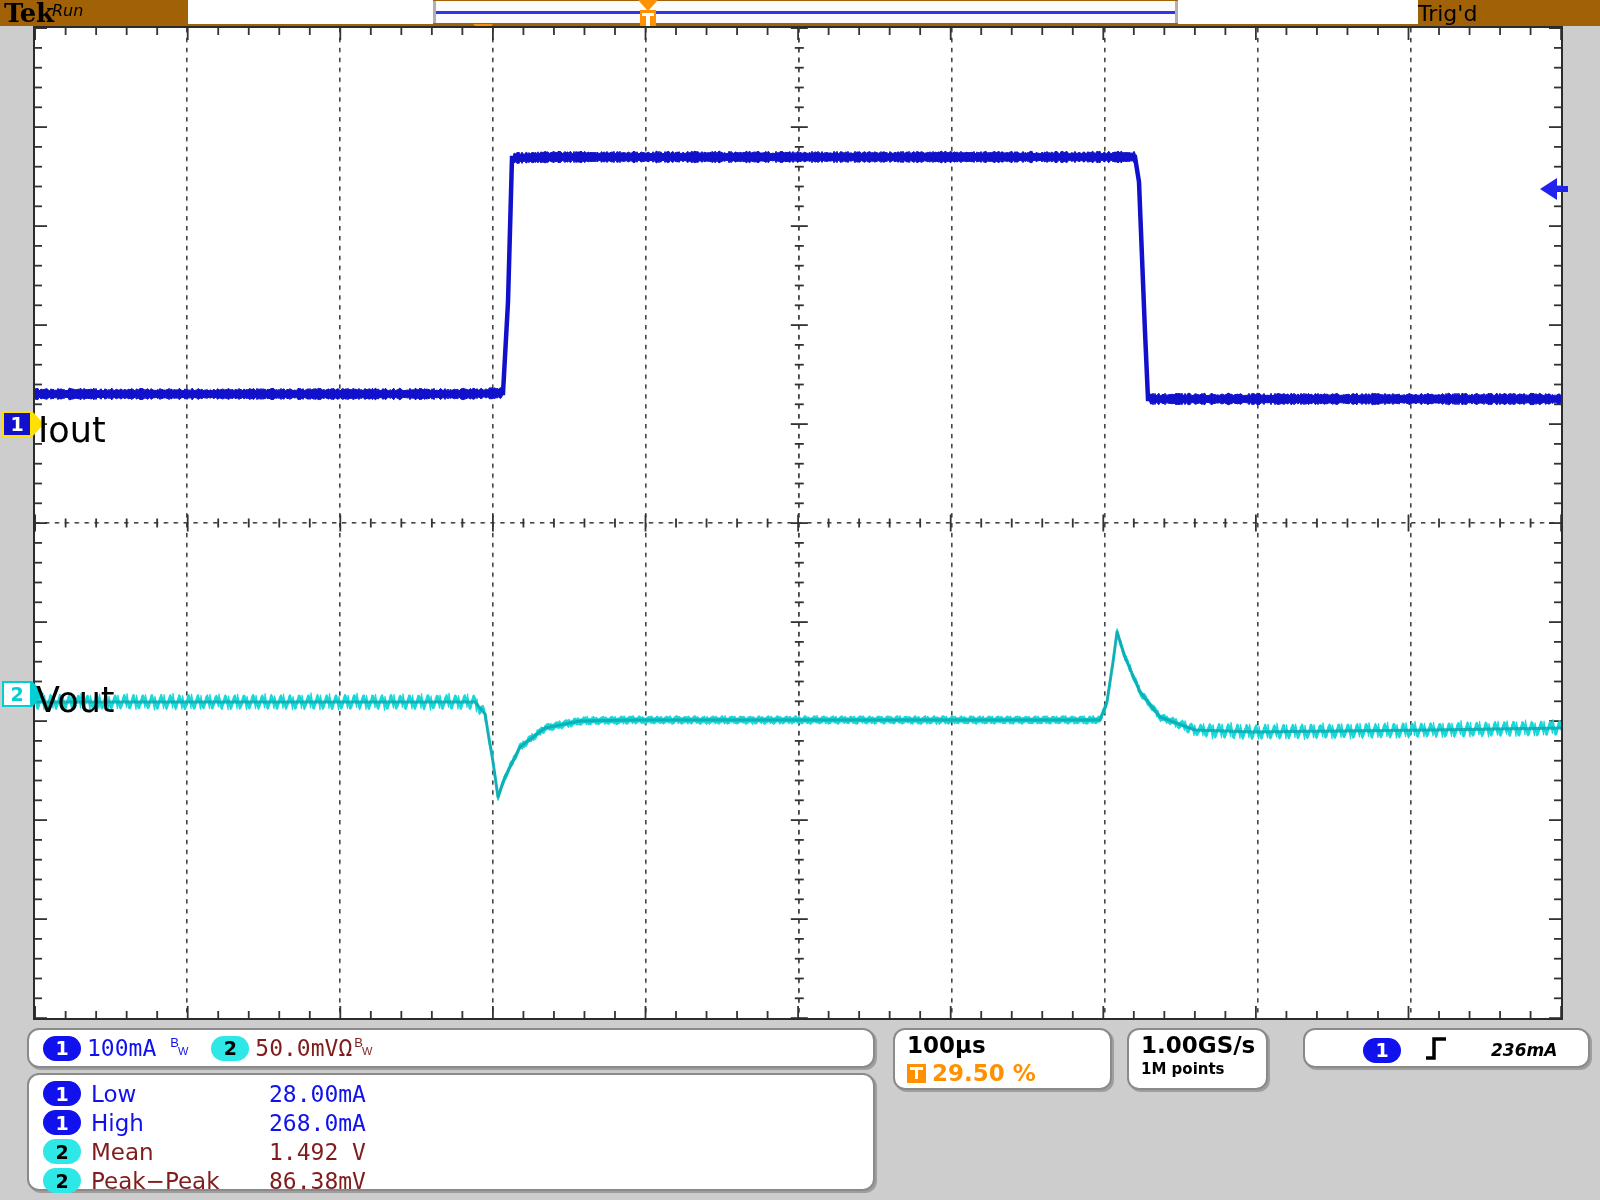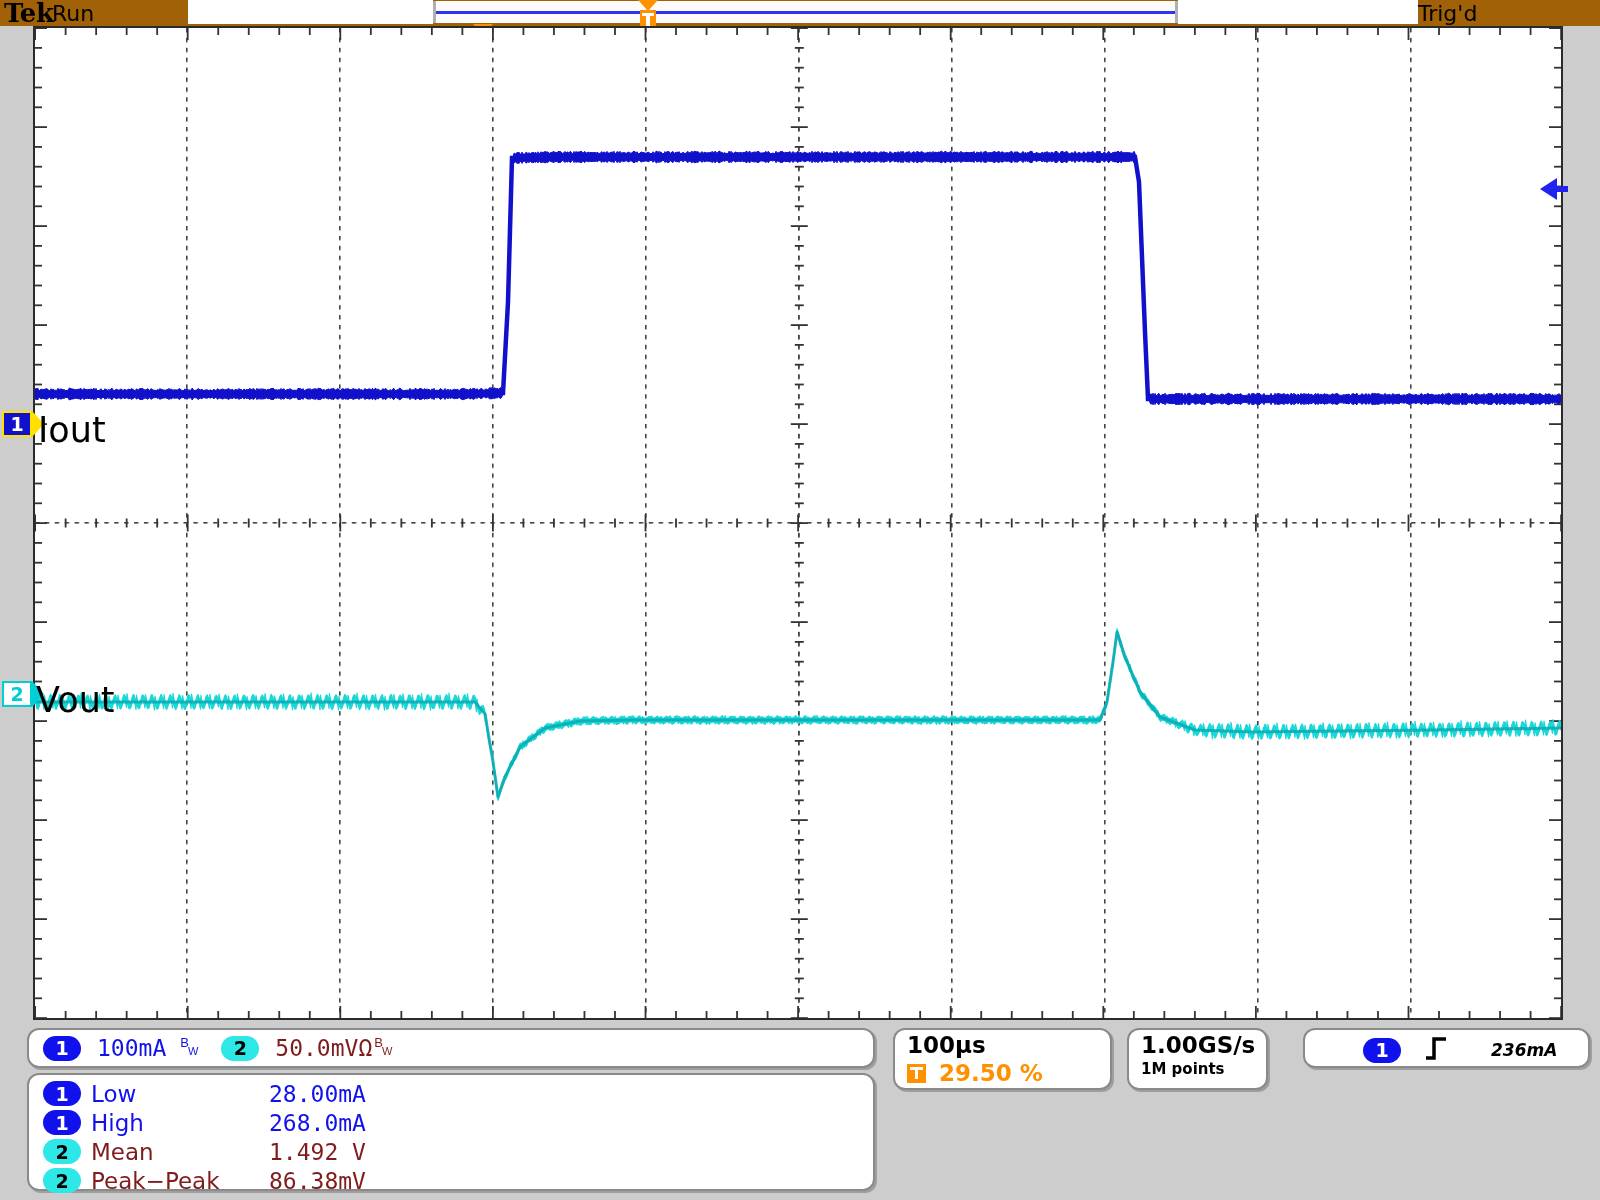--- a/index.html
+++ b/index.html
@@ -18,21 +18,21 @@
   }
   #tek-logo {
     position: absolute; left: 4px; top: -2px;
     font-family: "DejaVu Serif", serif;
     font-weight: bold; font-size: 26px; color: #000;
     letter-spacing: -0.5px;
   }
   #run-state {
     position: absolute; left: 52px; top: 1px;
     font-family: "DejaVu Sans", sans-serif;
-    font-size: 22px; color: #000;
+    font-size: 16px; color: #000; font-style: italic;
   }
   #trig-state {
     position: absolute; left: 1418px; top: 1px;
     font-family: "DejaVu Sans", sans-serif;
     font-size: 22px; color: #000;
   }
   
   #hdr-white-left {
     position: absolute; left: 188px; top: 0; width: 245px; height: 24px;
     background: #ffffff;
@@ -161,21 +161,21 @@
   .badge.c1 { background: #1111ee; color: #ffffff; }
   .badge.c2 { background: #2ee8e8; color: #000000; }
 
   .ro { font-family: "DejaVu Sans Mono", monospace; font-size: 23px; }
   .c1txt { color: #1111ee; }
   .c2txt { color: #7f1d1d; }
 
   
   #chan-row { position: absolute; left: 14px; top: 5px;
               display: flex; align-items: center; }
-  #chan-row .sc { margin-left: 16px; }
+  #chan-row .sc { margin-left: 6px; }
   .bw {
     font-family: Liberation Sans, sans-serif;
     font-size: 13px; margin-left: 14px; position: relative; top: -4px;
   }
   .bw sub { font-size: 11px; position: relative; top: 4px; left: -1px; }
 
   
   .meas-row {
     position: absolute; left: 14px;
     height: 29px; display: flex; align-items: center;
@@ -205,21 +205,21 @@
     content: ""; position: absolute; left: 3px; top: 3px;
     width: 13px; height: 3px; background: #fff;
   }
   #trig-pos-icon::after {
     content: ""; position: absolute; left: 8px; top: 3px;
     width: 3px; height: 12px; background: #fff;
   }
   #trig-pos-val {
     position: absolute; left: 37px; top: 30px;
     font-family: "DejaVu Sans", sans-serif; font-size: 23px;
-    color: #ff9000; font-weight: bold; margin-left: 7px;
+    color: #ff9000; font-weight: bold;
   }
 
   
   #trig-row { position: absolute; left: 58px; top: 5px;
               display: flex; align-items: center; }
   #trig-slope { margin-left: 24px; }
   #trig-level {
     margin-left: 44px;
     font-family: "DejaVu Sans", sans-serif; font-size: 17px;
     color: #000; font-weight: bold; font-style: italic;

